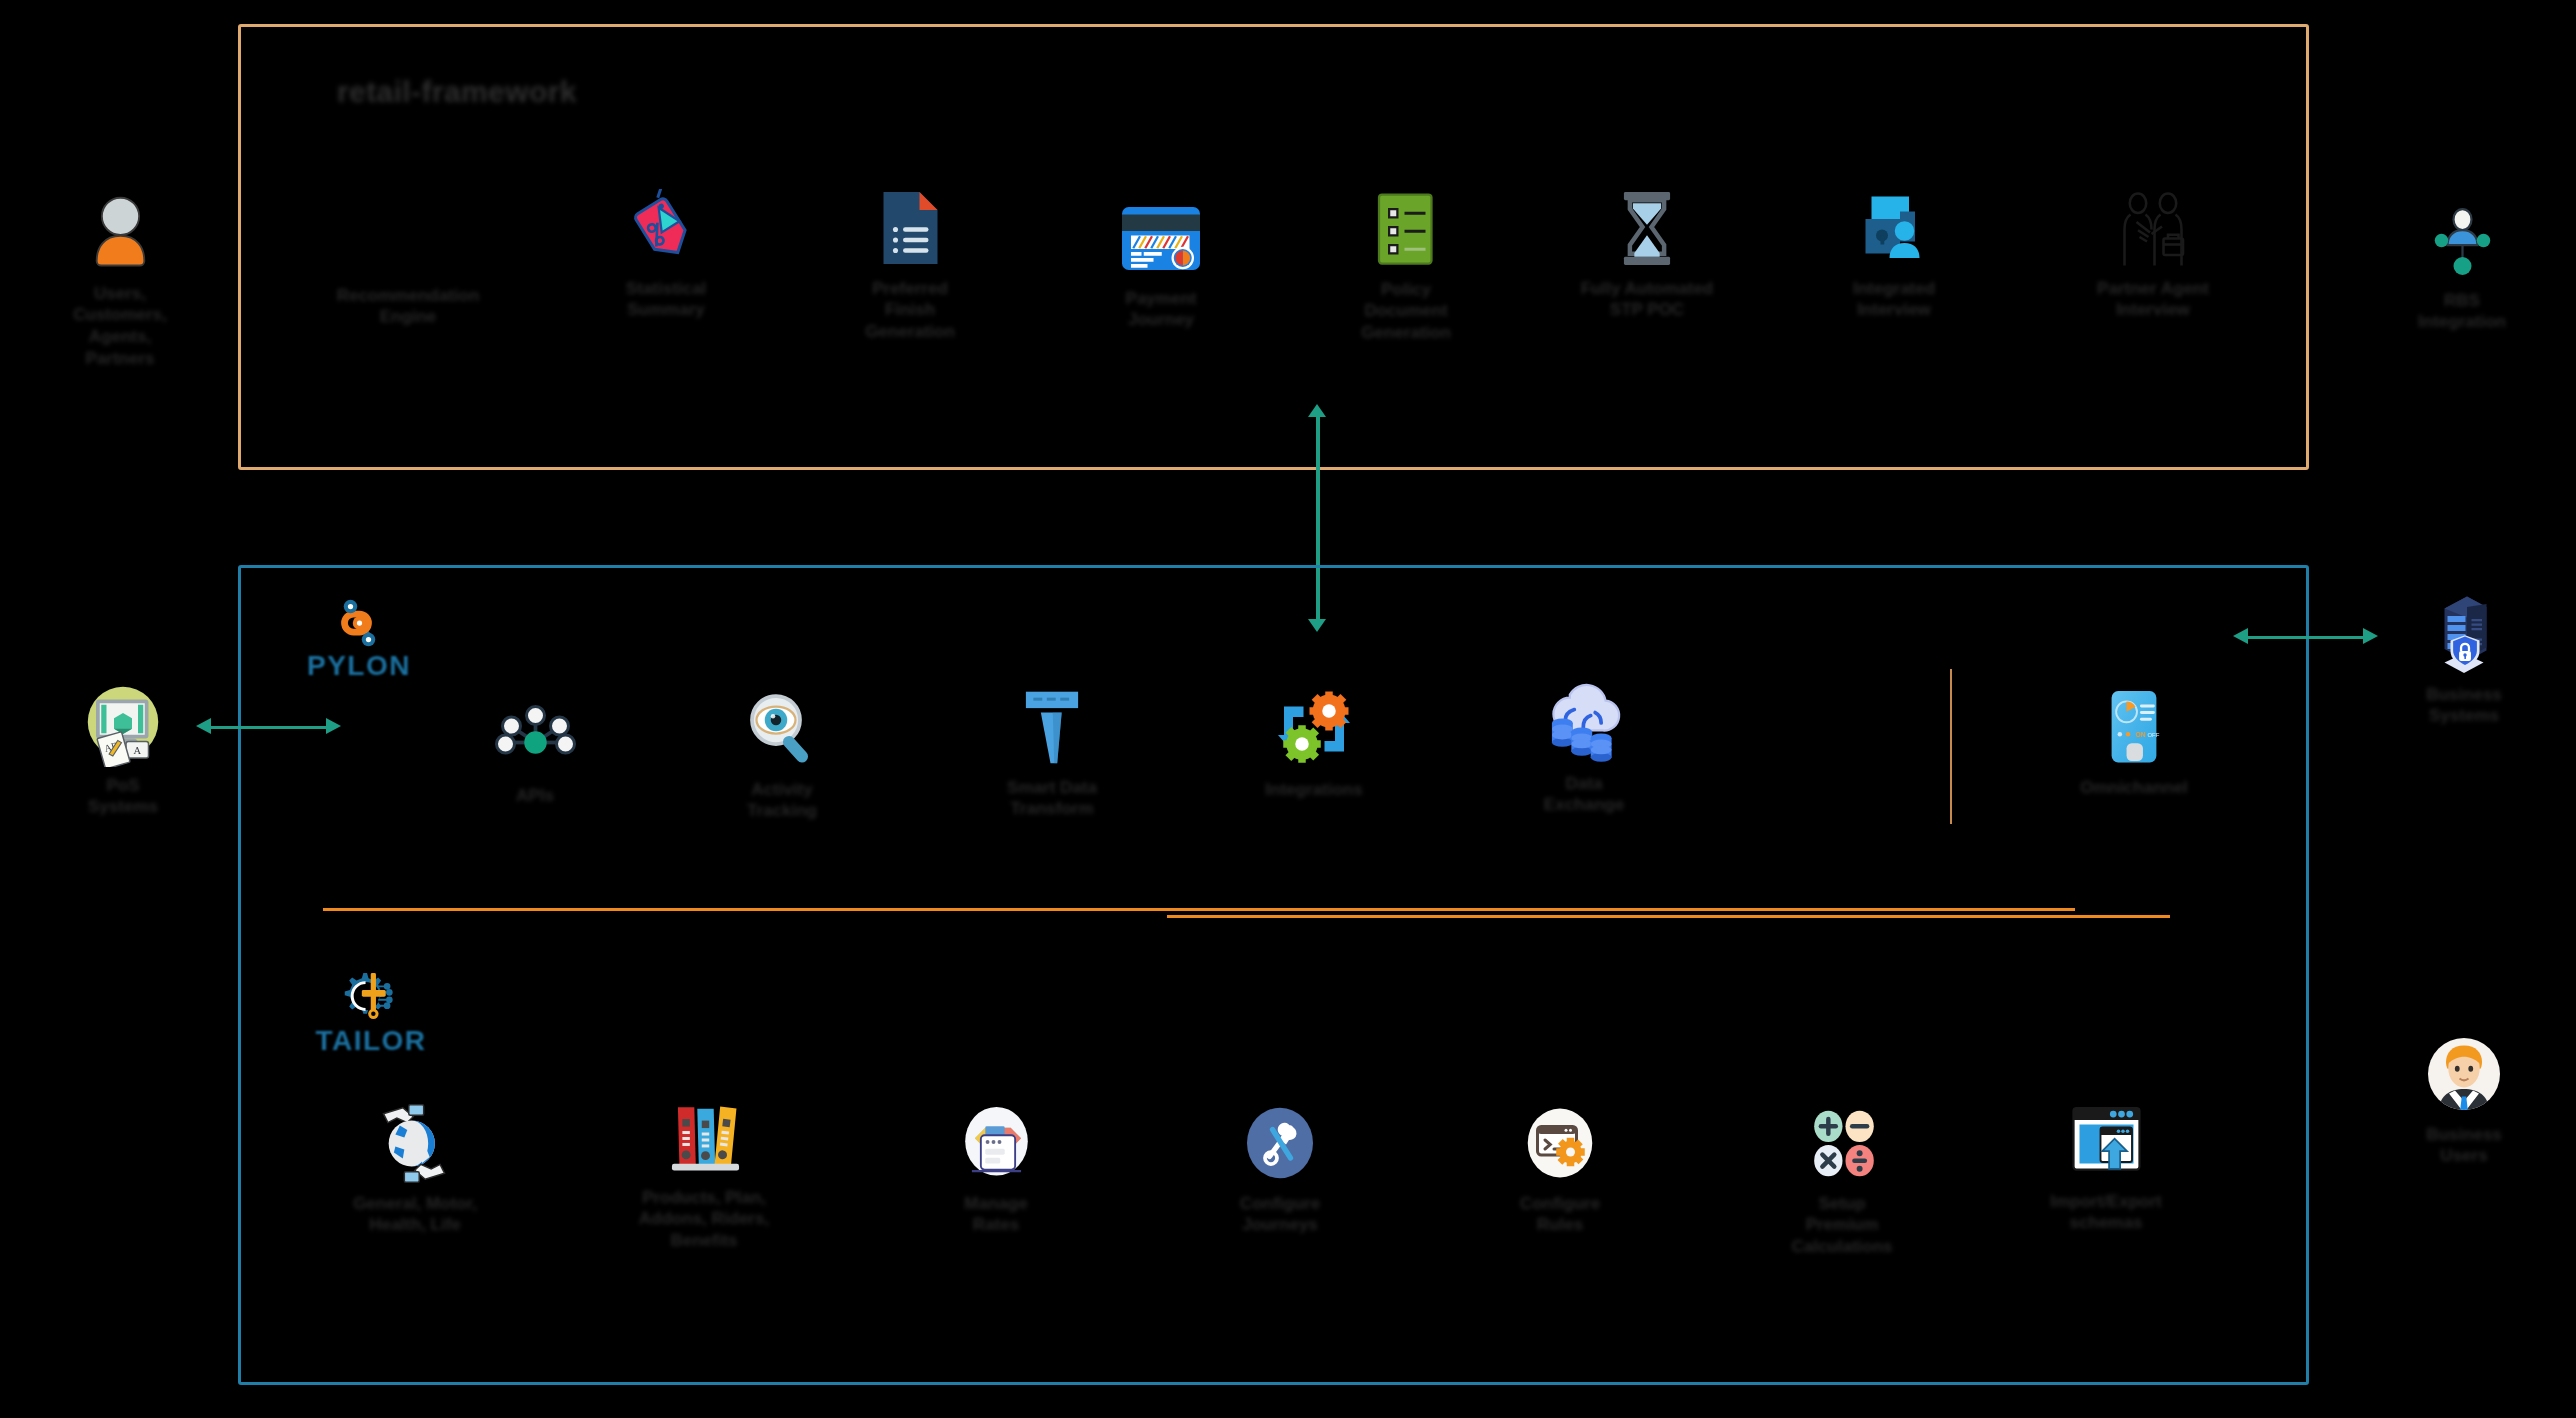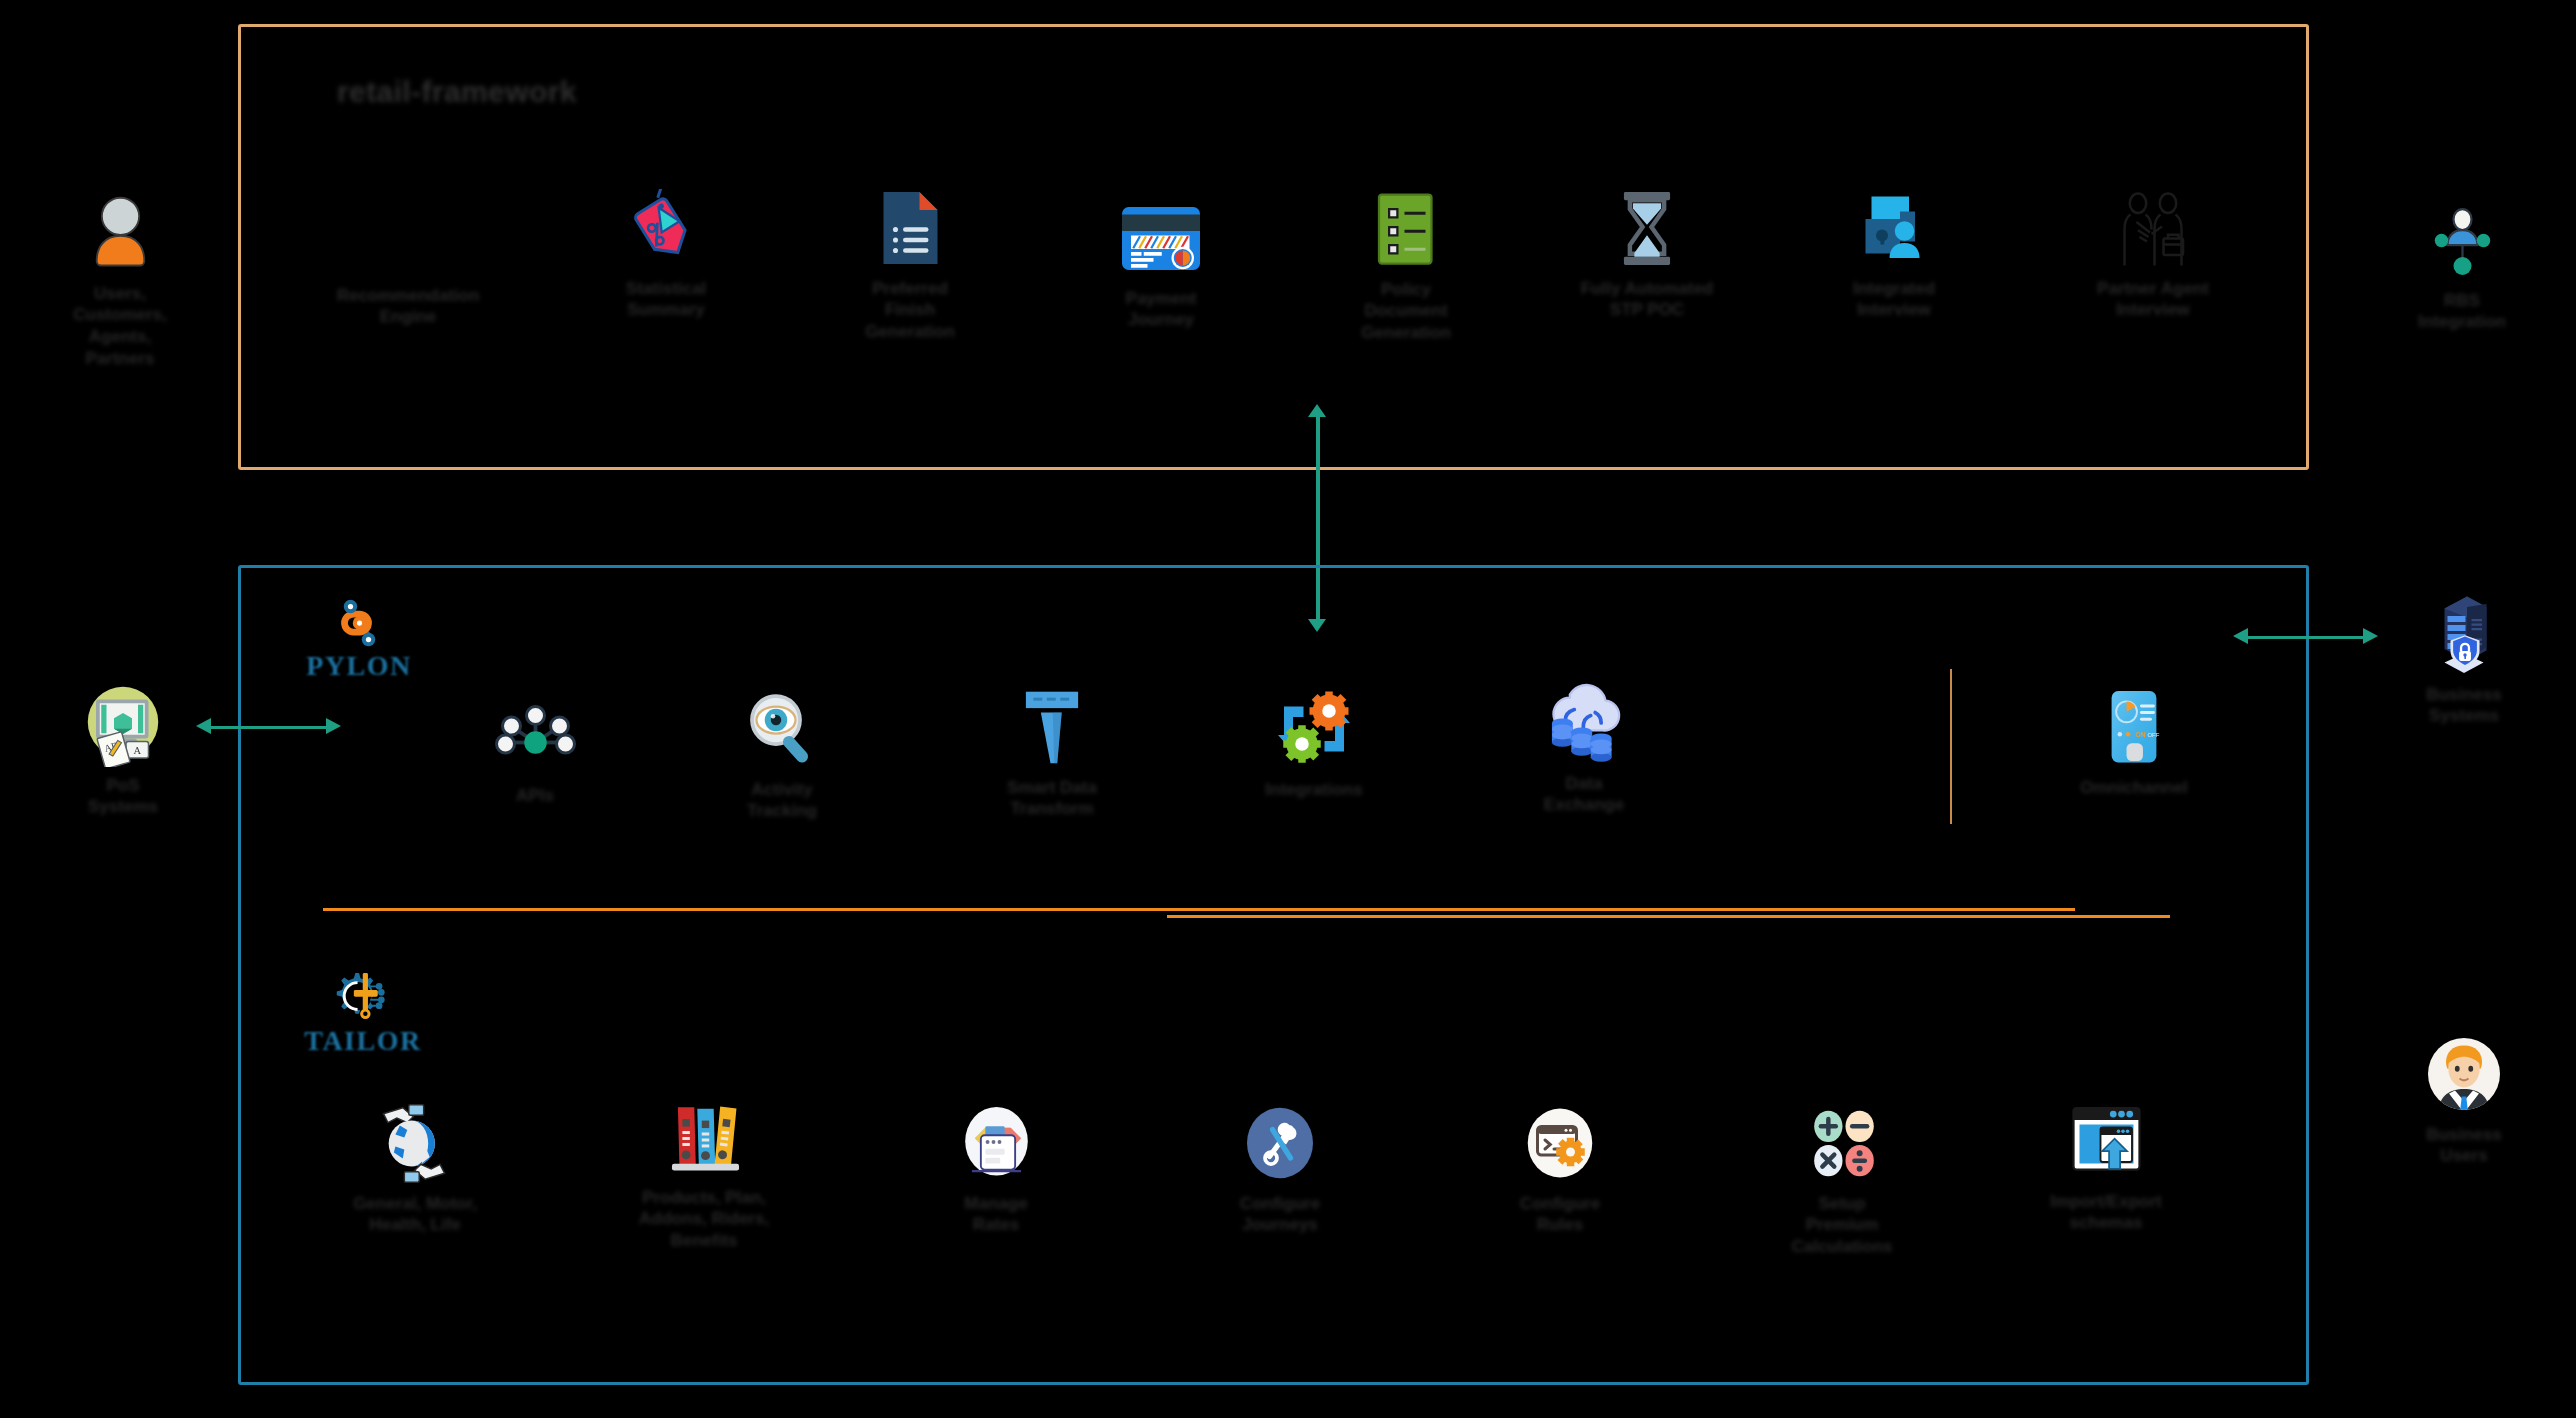--- a/index.html
+++ b/index.html
@@ -19,21 +19,21 @@
 
   
   .node{position:absolute;width:172px;text-align:center;}
   .node .glyph{height:84px;display:flex;align-items:center;justify-content:center;margin-bottom:7.5px;}
   .node .cap{font-size:17px;line-height:1.28;font-weight:700;color:#262626;filter:blur(1.9px);}
   .actor .cap{filter:blur(2.2px);}
 
   
   .logo{position:absolute;text-align:center;width:142px;}
   .logo .lg-mark{height:55px;display:flex;align-items:center;justify-content:center;}
-  .logo .lg-text{font-family:Liberation Serif, serif;font-weight:700;font-size:28px;letter-spacing:1.5px;
+  .logo .lg-text{font-family:Liberation Sans, sans-serif;font-weight:700;font-size:28px;letter-spacing:1.5px;
      color:#1a6f9e;filter:blur(0.8px);}
 
   
   .hline{position:absolute;height:3px;background:#f08a1e;}
   .vconn{position:absolute;width:3.7px;background:#1f9e86;}
   .arrowlink{position:absolute;height:3px;background:#1f9e86;}
   .arrowhead{position:absolute;width:0;height:0;}
   .vsep{position:absolute;width:2.2px;background:#c98b4b;}
 
   
@@ -391,21 +391,21 @@
         <text x="62" y="66" font-size="8" font-family="Liberation Sans, sans-serif" fill="#dff0fb">OFF</text>
         <rect x="34" y="74" width="22" height="24" rx="7" fill="#d9dde0"></rect>
       </svg>
     </div>
     <div class="cap">Omnichannel</div>
   </div>
 
   <div class="hline" style="left:323px;top:908px;width:1752px;"></div>
   <div class="hline" style="left:1167px;top:915px;width:1003px;"></div>
 
-  <div class="logo" style="left:292px;top:970px;">
+  <div class="logo" style="left:300px;top:970px;">
     <div class="lg-mark">
       <svg width="61" height="55" viewBox="0 0 82 74">
         <g fill="#1a6f9e">
           <path d="M30 4 l5 0 2 7 7 3 6 -4 4 4 -4 6 3 7 7 2 0 5 -7 2 -3 7 4 6 -4 4 -6 -4 -7 3 -2 7 -5 0 -2 -7 -7 -3 -6 4 -4 -4 4 -6 -3 -7 -7 -2 0 -5 7 -2 3 -7 -4 -6 4 -4 6 4 7 -3 z"></path>
         </g>
         <circle cx="33" cy="35" r="19" fill="#000"></circle>
         <path d="M33 17 a18 18 0 0 0 0 36" fill="none" stroke="#ffffff" stroke-width="4"></path>
         <g stroke="#1a6f9e" stroke-width="2.6" fill="none">
           <path d="M50 22 h8 M50 30 h11 M50 40 h11 M50 48 h8"></path>
           <circle cx="62" cy="22" r="3.2" fill="#1a6f9e"></circle>

